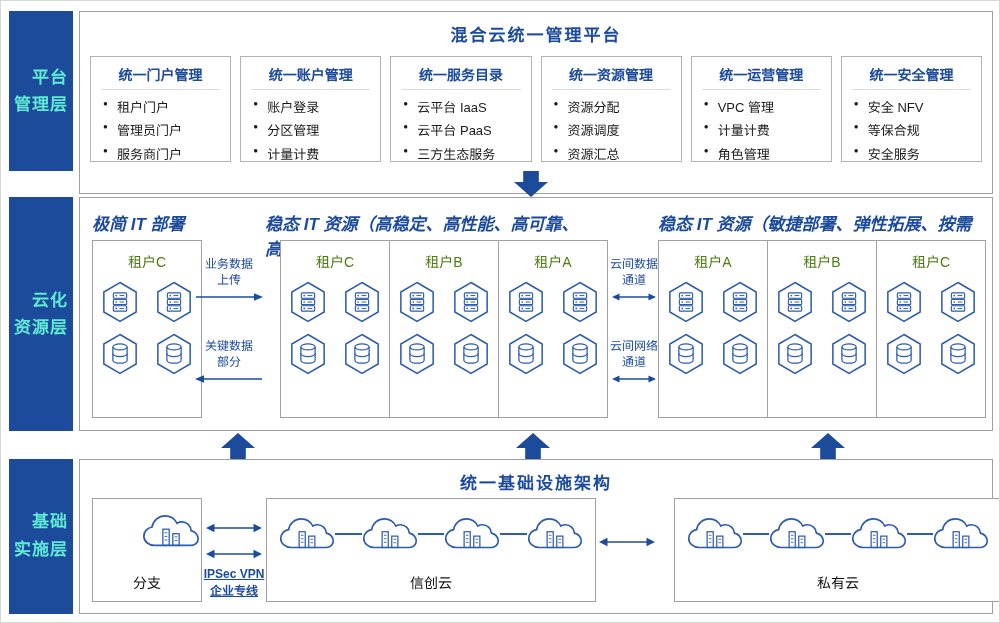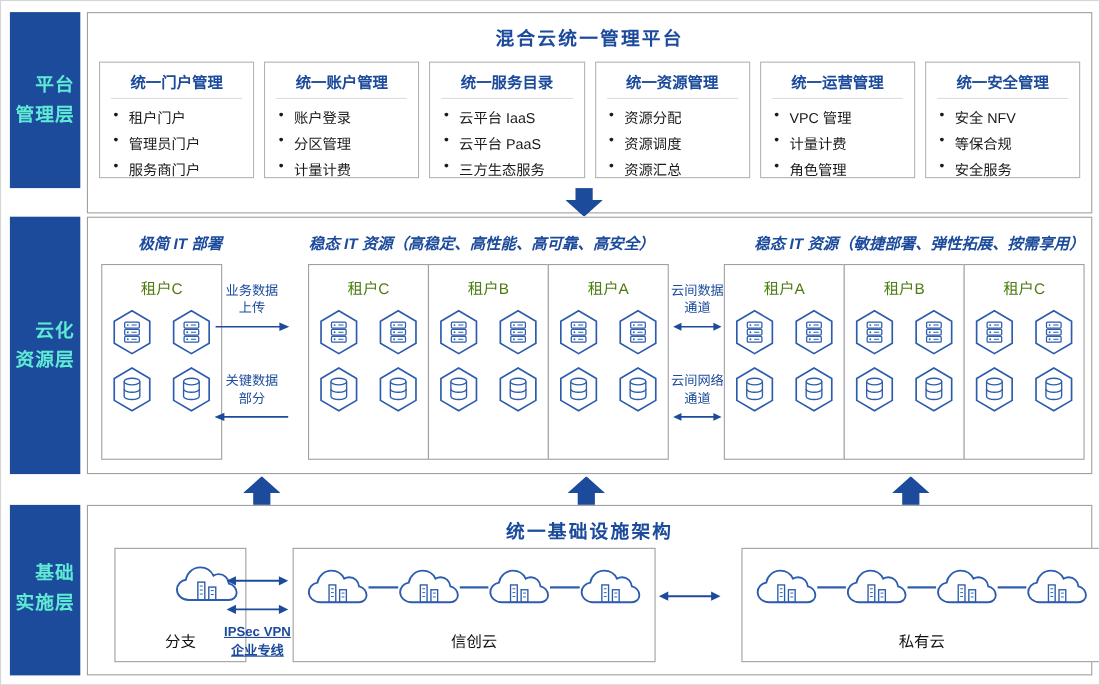--- a/index.html
+++ b/index.html
@@ -24,21 +24,21 @@
     padding-bottom:5px; margin:0 10px 6px; border-bottom:1px solid #ddd; }
   .module-item { position:relative; font-size:13px; color:#1a1a1a; padding-left:26px; line-height:1.8; }
   .module-item::before { content:"●"; position:absolute; left:12px; top:1px; font-size:8px; color:#1a1a1a; }
 
   
   .block-arrow { position:absolute; width:34px; height:26px; background:var(--accent); }
   .block-arrow.down { clip-path:polygon(27% 0, 73% 0, 73% 42%, 100% 42%, 50% 100%, 0 42%, 27% 42%); }
   .block-arrow.up   { clip-path:polygon(50% 0, 100% 58%, 73% 58%, 73% 100%, 27% 100%, 27% 58%, 0 58%); }
 
   
-  .hdr { position:absolute; top:12px; font-style:italic; font-weight:bold; font-size:14px; color:var(--accent); text-align:right; }
+  .hdr { position:absolute; top:12px; font-style:italic; font-weight:bold; font-size:17px; color:var(--accent); text-align:left; }
   .tenant { background:#fff; border:1px solid var(--border); text-align:center; }
   .tenant-title { margin-top:10px; font-size:14px; color:#4d7c0f; }
   .hex-grid { display:grid; grid-template-columns:repeat(2,38px); gap:10px 16px; justify-content:center; margin-top:10px; }
   svg.hex { width:38px; height:42px; color:var(--icon); display:block; }
   .tenant-group { position:absolute; top:42px; height:178px; display:flex; }
   .tenant-group .tenant { width:110px; height:178px; }
   .tenant-group .tenant + .tenant { margin-left:-1px; }
   .standalone { position:absolute; left:12px; top:42px; width:110px; height:178px; }
   .connector { position:absolute; top:42px; height:178px; }
   .conn-group { position:absolute; left:0; width:100%; display:flex; flex-direction:column; align-items:center; }
@@ -327,21 +327,21 @@
     </div>
   </div>
 
   <div class="block-arrow up" style="left:220px;top:432px;"></div>
   <div class="block-arrow up" style="left:515px;top:432px;"></div>
   <div class="block-arrow up" style="left:810px;top:432px;"></div>
 
   <div class="section" style="top:458px;height:155px;">
     <div class="sec-title">统一基础设施架构</div>
 
-    <div class="infra-box" style="left:24px;width:120px;padding-left:48px;">
+    <div class="infra-box" style="left:12px;width:110px;padding-left:48px;">
       <svg class="cloud-svg" viewBox="0 0 64 42" style="width:58px;height:38px;margin:13px auto 0;">
           <use href="#sym-cloud"></use>
         </svg>
       <div class="node-label">分支</div>
     </div>
 
     <div style="position:absolute;left:122px;top:38px;width:64px;height:104px;">
       <svg width="58" height="12" viewBox="0 0 58 12" style="position:absolute;left:3px;top:24px;">
         <line class="ln" x1="8" y1="6" x2="50" y2="6" style="stroke-width:1.7"></line>
         <polygon class="ah" points="1,6 9.5,1.8 9.5,10.2"></polygon>

